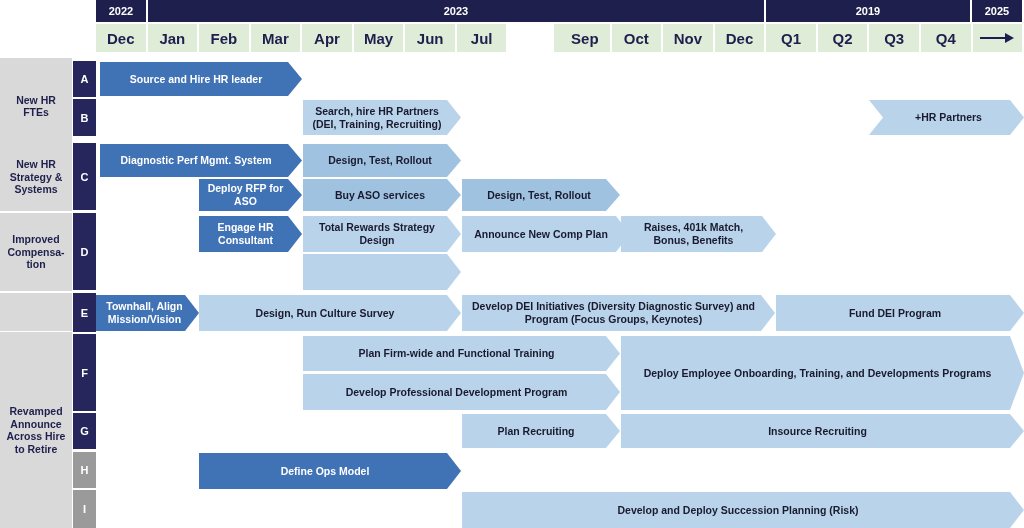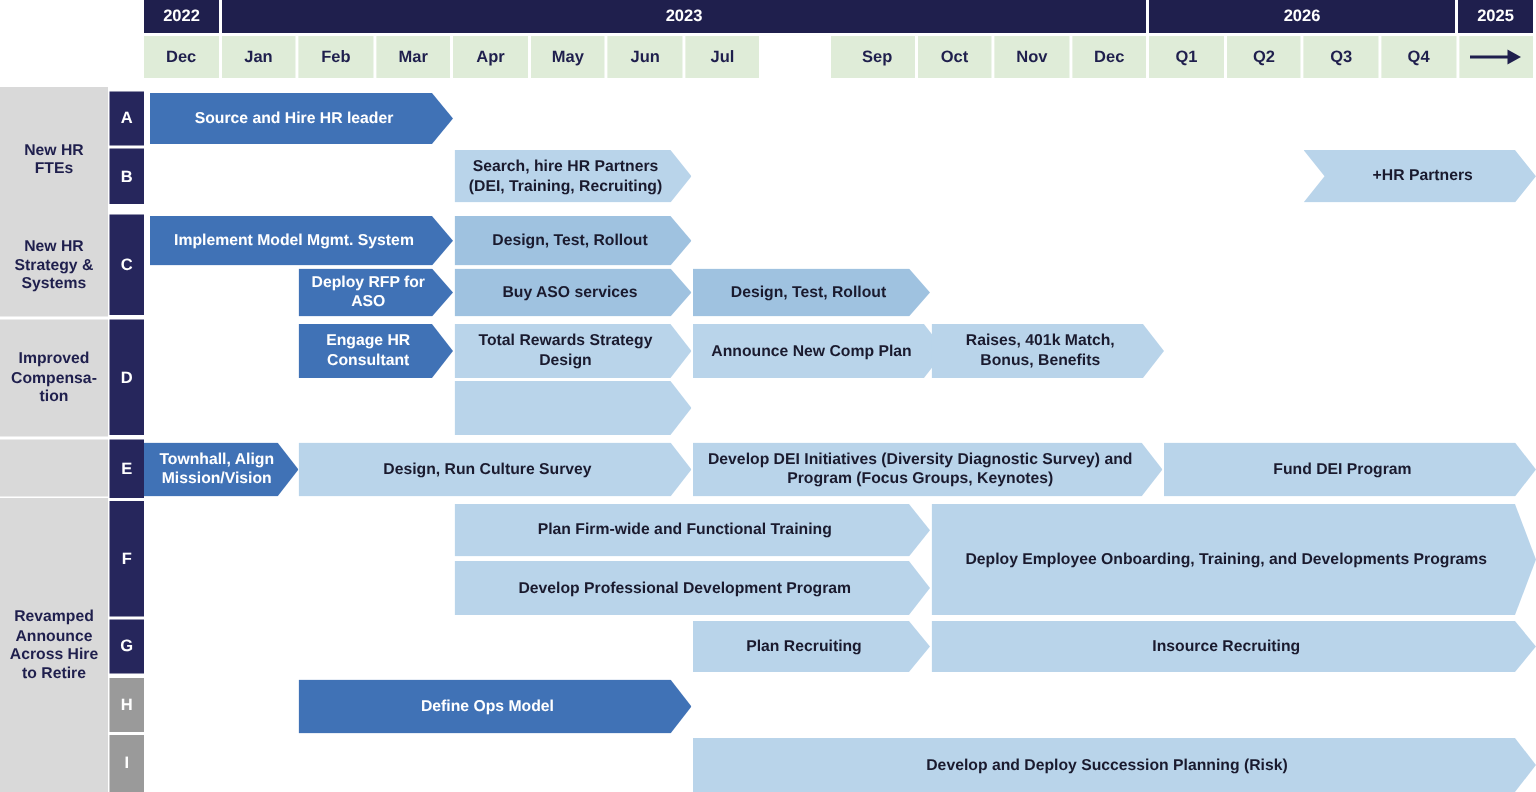--- a/index.html
+++ b/index.html
@@ -19,21 +19,21 @@
     color: #ffffff;
     font-size: 11px; font-weight: bold;
     display: flex; align-items: center; justify-content: center;
     border-right: 2px solid #ffffff;
   }
   .month-cell {
     position: absolute;
     top: 24px; height: 28px;
     background: #dfecd8;
     color: #1f1f4d;
-    font-size: 11px; font-weight: bold;
+    font-size: 15px; font-weight: bold;
     display: flex; align-items: center; justify-content: center;
     border-right: 2px solid #ffffff;
   }
   .arrow-glyph { width: 34px; height: 12px; position: relative; }
   .arrow-glyph::before {
     content: ""; position: absolute; left: 0; top: 5px;
     width: 26px; height: 2px; background: #1f1f4d;
   }
   .arrow-glyph::after {
     content: ""; position: absolute; right: 0; top: 1px;
@@ -81,21 +81,21 @@
   .c-mid   { background: #9fc2e0; color: #1a1a2e; padding-left: 12px; }
   .c-light { background: #b9d4ea; color: #1a1a2e; }
 </style>
 </head>
 <body>
 
 <div id="root">
   <div id="year-bands">
       <div class="year-band" style="left: 96px; width: 52px;">2022</div>
       <div class="year-band" style="left: 148px; width: 618px;">2023</div>
-      <div class="year-band" style="left: 766px; width: 206px;">2026</div>
+      <div class="year-band" style="left: 766px; width: 206px;">2019</div>
       <div class="year-band" style="left: 972px; width: 52px;">2025</div>
     </div>
   <div id="month-row">
       <div class="month-cell" style="left: 96px; width: 51.56px;">Dec</div>
       <div class="month-cell" style="left: 147.56px; width: 51.56px;">Jan</div>
       <div class="month-cell" style="left: 199.12px; width: 51.56px;">Feb</div>
       <div class="month-cell" style="left: 250.68px; width: 51.56px;">Mar</div>
       <div class="month-cell" style="left: 302.24px; width: 51.56px;">Apr</div>
       <div class="month-cell" style="left: 353.8px; width: 51.56px;">May</div>
       <div class="month-cell" style="left: 405.36px; width: 51.56px;">Jun</div>
@@ -128,21 +128,21 @@
       <div class="letter-box letter-navy" style="top: 293px; height: 39px;">E</div>
       <div class="letter-box letter-navy" style="top: 334px; height: 77px;">F</div>
       <div class="letter-box letter-navy" style="top: 413px; height: 36px;">G</div>
       <div class="letter-box letter-gray" style="top: 452px; height: 36px;">H</div>
       <div class="letter-box letter-gray" style="top: 490px; height: 38px;">I</div>
     </div>
   <div id="bars-layer">
       <div class="bar c-dark" style="left: 100px; top: 62px; width: 202px; height: 34px;">Source and Hire HR leader</div>
       <div class="bar c-light" style="left: 303px; top: 100px; width: 158px; height: 35px;">Search, hire HR Partners (DEI, Training, Recruiting)</div>
       <div class="bar c-light notched" style="left: 869px; top: 100px; width: 155px; height: 35px;">+HR Partners</div>
-      <div class="bar c-dark" style="left: 100px; top: 144px; width: 202px; height: 33px;">Implement Model Mgmt. System</div>
+      <div class="bar c-dark" style="left: 100px; top: 144px; width: 202px; height: 33px;">Diagnostic Perf Mgmt. System</div>
       <div class="bar c-mid" style="left: 303px; top: 144px; width: 158px; height: 33px;">Design, Test, Rollout</div>
       <div class="bar c-dark" style="left: 199px; top: 179px; width: 103px; height: 32px;">Deploy RFP for ASO</div>
       <div class="bar c-mid" style="left: 303px; top: 179px; width: 158px; height: 32px;">Buy ASO services</div>
       <div class="bar c-mid" style="left: 462px; top: 179px; width: 158px; height: 32px;">Design, Test, Rollout</div>
       <div class="bar c-dark" style="left: 199px; top: 216px; width: 103px; height: 36px;">Engage HR Consultant</div>
       <div class="bar c-light" style="left: 303px; top: 216px; width: 158px; height: 36px;">Total Rewards Strategy Design</div>
       <div class="bar c-light" style="left: 462px; top: 216px; width: 168px; height: 36px;">Announce New Comp Plan</div>
       <div class="bar c-light" style="left: 621px; top: 216px; width: 155px; height: 36px;">Raises, 401k Match, Bonus, Benefits</div>
       <div class="bar c-light" style="left: 303px; top: 254px; width: 158px; height: 36px;"></div>
       <div class="bar c-dark" style="left: 96px; top: 295px; width: 103px; height: 36px; padding-left: 10px;">Townhall, Align Mission/Vision</div>

